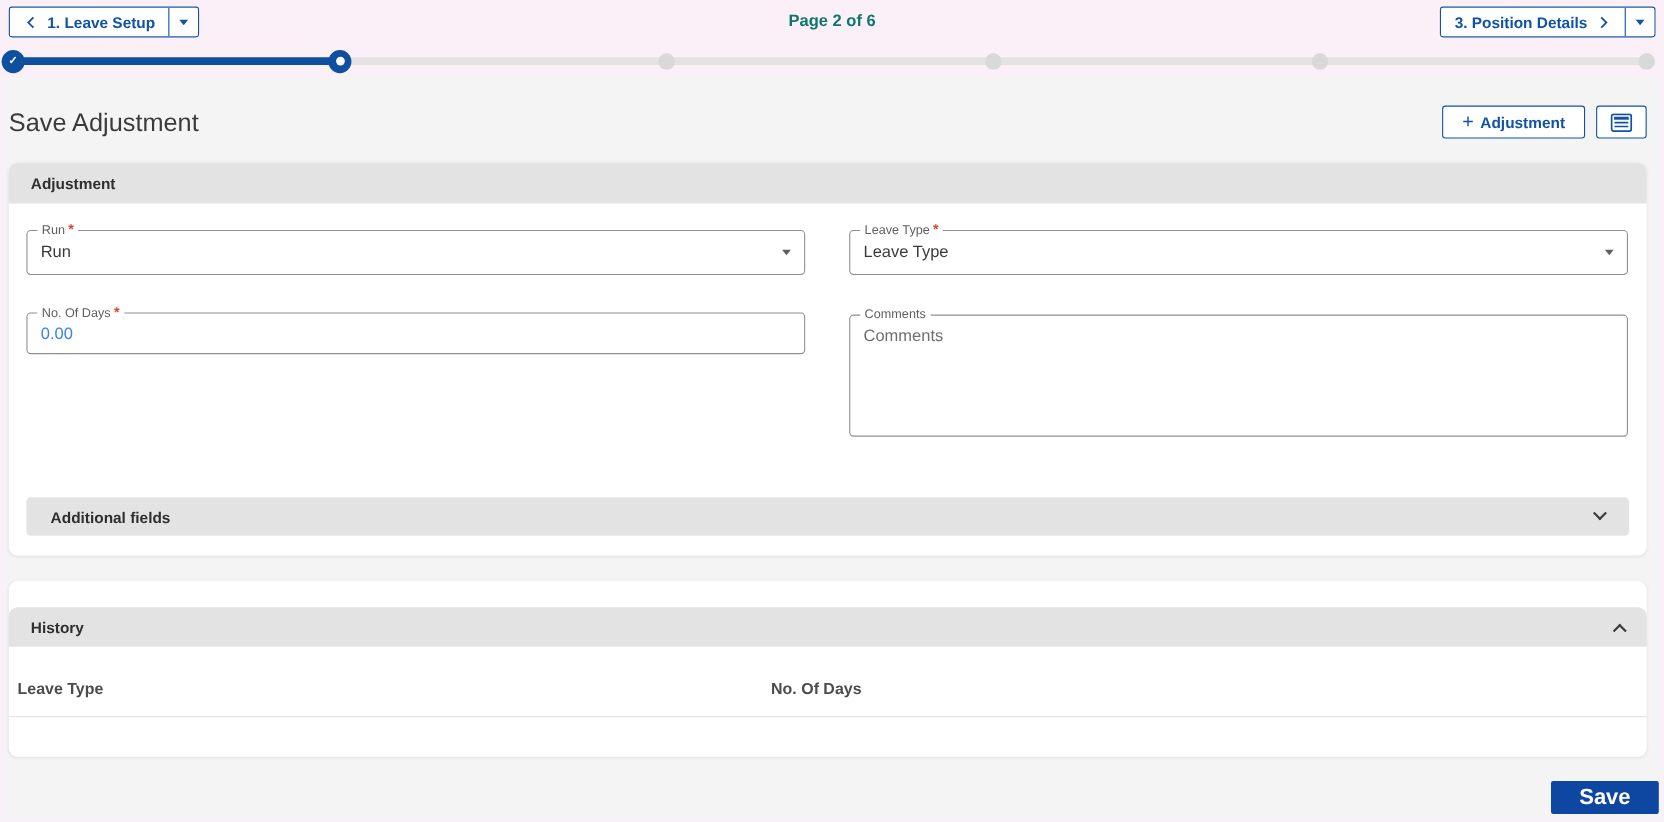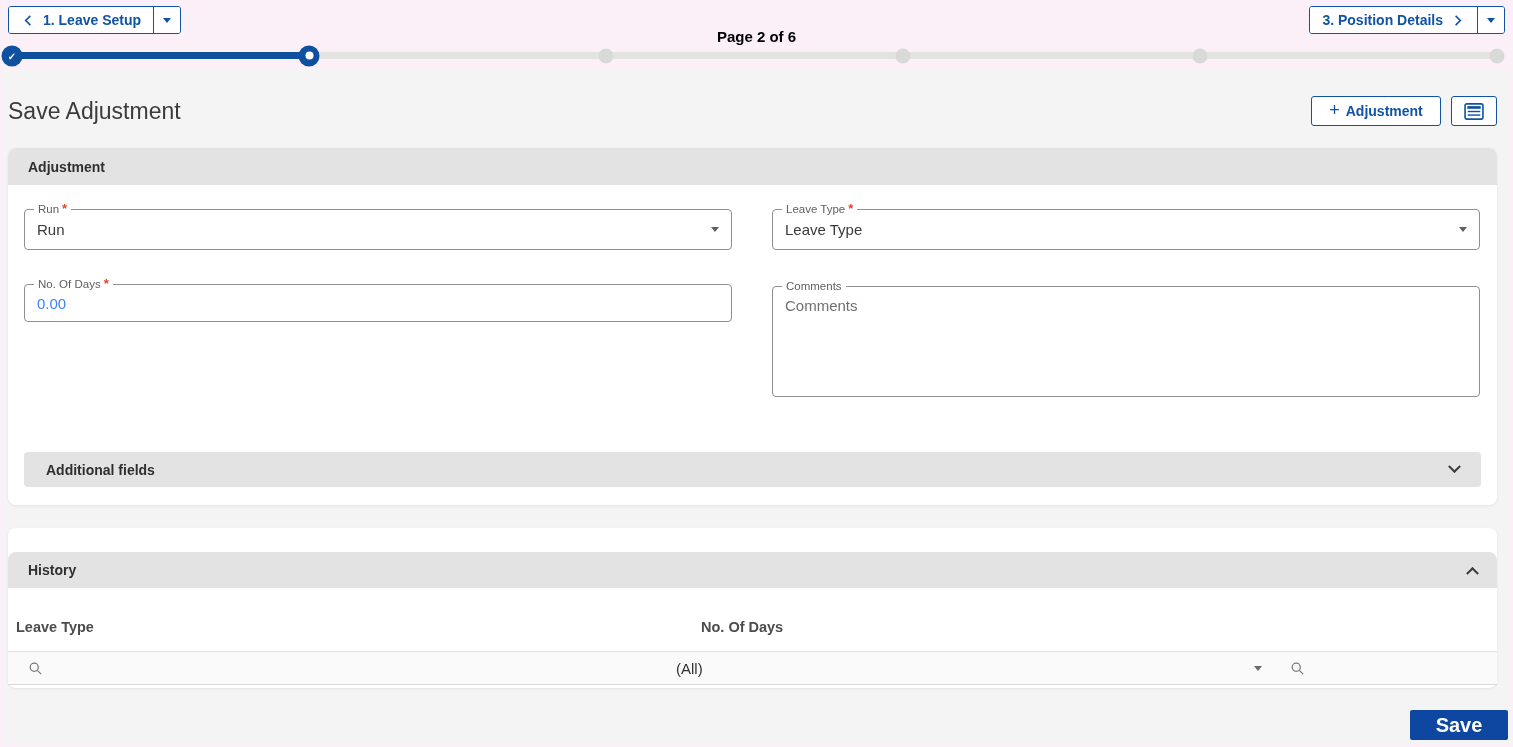--- a/index.html
+++ b/index.html
@@ -18,22 +18,22 @@
                border:1.5px solid #1053a4; border-radius:3px; overflow:hidden; }
   .split-btn.left { left:8px; }
   .split-btn.right { right:8px; }
   .sb-main { display:flex; align-items:center; gap:7px; padding:0 12px; background:#fff;
              border:none; cursor:pointer; color:#1053a4; font-weight:700; font-size:14px;
              font-family:inherit; }
   .sb-caret { display:flex; align-items:center; justify-content:center; width:27px; background:#fff;
               border:none; border-left:1.5px solid #1053a4; cursor:pointer; }
   .tri-down { width:0; height:0; border-left:4.5px solid transparent; border-right:4.5px solid transparent;
               border-top:5px solid #1053a4; }
-  .page-ind { position:absolute; left:0; right:0; top:28px; text-align:center;
-              font-size:15px; font-weight:700; color:#000000; }
+  .page-ind { position:absolute; left:0; right:0; top:11px; text-align:center;
+              font-size:15px; font-weight:700; color:#0f766e; }
 
   
   .progress { position:absolute; left:0; top:44px; width:100%; height:26px; }
   .track { position:absolute; left:10px; top:8px; width:1490px; height:7px; background:#e3e3e4; border-radius:4px; }
   .fill  { height:100%; background:#0f4fa0; border-radius:4px; }
   .dot { position:absolute; top:11.5px; transform:translate(-50%,-50%); border-radius:50%; }
   .dot.done { width:21px; height:21px; background:#0f4fa0; color:#fff; display:flex;
               align-items:center; justify-content:center; font-size:10px; font-weight:700; }
   .dot.current { width:21px; height:21px; background:#0f4fa0; }
   .dot.current::after { content:""; position:absolute; left:50%; top:50%; transform:translate(-50%,-50%);
@@ -218,38 +218,16 @@
     <div class="card-header" style="height:36px;margin-top:24px;">
       <span>History</span>
       <span class="chev up"></span>
     </div>
 
     <div class="thead">
       <div class="th c2">Leave Type</div>
       <div class="th c3">No. Of Days</div>
     </div>
 
-    <div class="tfilter">
-      <div class="tf c1">
-        <span class="icon-wrap">
-          <svg width="15" height="15" viewBox="0 0 24 24">
-              <circle cx="10" cy="10" r="6.5" fill="none" stroke="#777" stroke-width="2"></circle>
-              <line x1="15" y1="15" x2="21" y2="21" stroke="#777" stroke-width="2"></line>
-            </svg>
-        </span>
-      </div>
-      <div class="tf c2">
-        <span class="tf-val">(All)</span>
-        <span class="tf-caret"></span>
-      </div>
-      <div class="tf c3">
-        <span class="icon-wrap">
-          <svg width="15" height="15" viewBox="0 0 24 24">
-              <circle cx="10" cy="10" r="6.5" fill="none" stroke="#777" stroke-width="2"></circle>
-              <line x1="15" y1="15" x2="21" y2="21" stroke="#777" stroke-width="2"></line>
-            </svg>
-        </span>
-      </div>
-    </div>
   </div>
 
   <button class="save-btn">Save</button>
 </div>
 
 </body></html>

